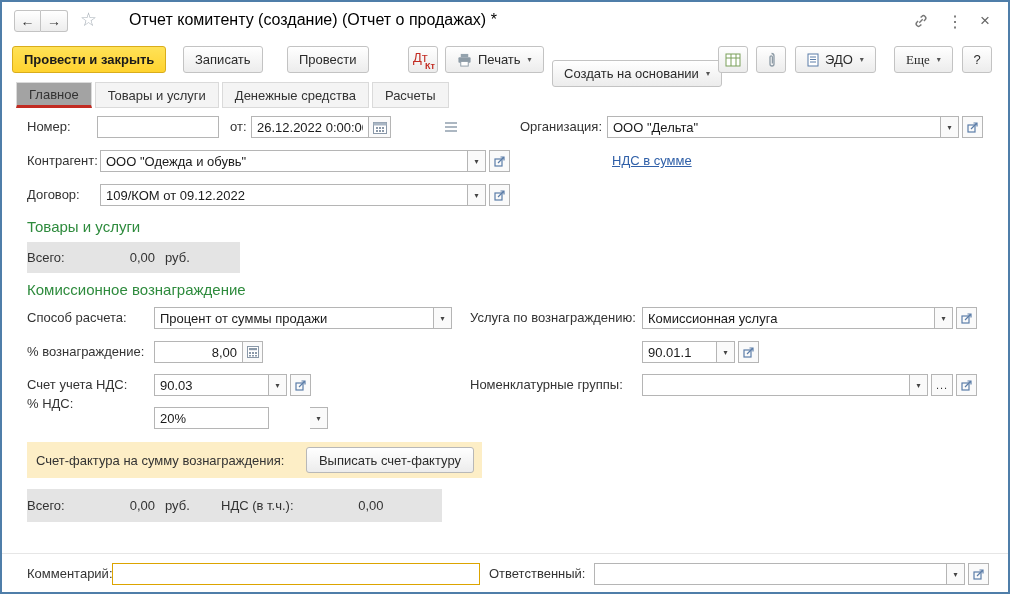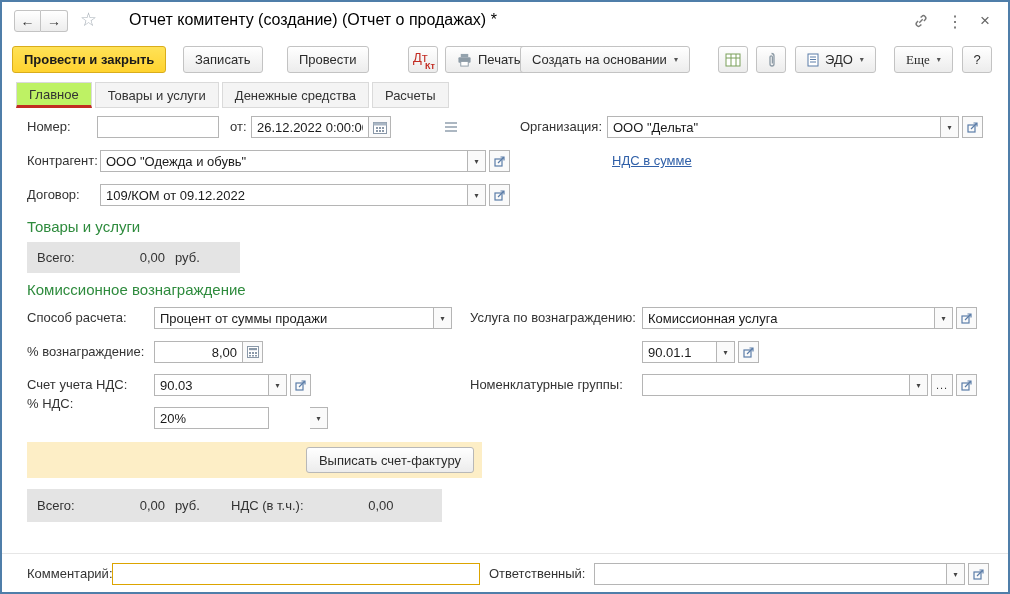--- a/index.html
+++ b/index.html
@@ -27,37 +27,37 @@
   .btn .dd{font-size:8px;color:#555;margin-left:1px;}
   .btn.primary{background:linear-gradient(#ffe257,#ffd32f);border-color:#d9ad1c;font-weight:700;color:#1a1a1a;}
   .btn.iconbtn{width:30px;padding:0;justify-content:center;}
   .dtkt{position:relative;width:20px;height:18px;}
   .dtkt .dt{position:absolute;left:0;top:-1px;font-size:13px;font-weight:400;color:#c22b22;}
   .dtkt .kt{position:absolute;right:-2px;bottom:-2px;font-size:9px;font-weight:700;color:#c22b22;}
   
   .tabs{position:absolute;left:14px;top:80px;display:flex;}
   .tab{box-sizing:border-box;height:26px;padding:5px 12px 0;margin-right:3px;font-size:13px;color:#333;
     background:#f4f4f4;border:1px solid #dadada;cursor:default;white-space:nowrap;}
-  .tab.active{background:#bef264;border-bottom:3px solid #c22b22;padding-top:4px;}
+  .tab.active{background:#a3a3a3;border-bottom:3px solid #c22b22;padding-top:4px;}
   
   .lbl{position:absolute;font-size:13px;color:#333;line-height:22px;white-space:nowrap;cursor:default;}
   .fld{position:absolute;display:flex;align-items:stretch;height:22px;}
   .fld input{box-sizing:border-box;height:22px;border:1px solid #b5b5b5;padding:0 5px;
     font-family:"Liberation Sans",sans-serif;font-size:13px;color:#1a1a1a;background:#fff;outline:none;}
   .ctrl{box-sizing:border-box;width:18px;height:22px;border:1px solid #b5b5b5;border-left:none;background:#fafafa;
     display:flex;align-items:center;justify-content:center;font-size:8px;color:#444;cursor:default;}
   .sq{box-sizing:border-box;width:21px;height:22px;border:1px solid #b5b5b5;background:#fafafa;margin-left:3px;
     display:flex;align-items:center;justify-content:center;cursor:default;}
   .dots3{font-size:11px;letter-spacing:1px;color:#333;line-height:10px;}
   .flaticon{position:absolute;width:22px;height:22px;display:flex;align-items:center;justify-content:center;cursor:default;}
   .num{text-align:right;}
   .link{position:absolute;font-size:13px;color:#3060a8;text-decoration:underline;cursor:pointer;white-space:nowrap;}
   .sect{position:absolute;font-size:15px;color:#2e8b3d;white-space:nowrap;cursor:default;}
   .band{position:absolute;background:#e4e4e4;display:flex;align-items:center;font-size:13px;color:#333;
-    padding:0 10px;box-sizing:border-box;}
+    padding:0 0;box-sizing:border-box;}
   .band .bval{text-align:right;}
   .yband{position:absolute;background:#fdeec6;display:flex;align-items:center;font-size:13px;color:#333;
     padding:0 9px;box-sizing:border-box;}
   .yband .ybtn{position:absolute;right:8px;top:5px;height:26px;box-sizing:border-box;display:inline-flex;align-items:center;
     padding:0 12px;background:linear-gradient(#ffffff,#ececec);border:1px solid #b8b8b8;border-radius:3px;
     font-size:13px;color:#2b2b2b;cursor:default;}
   .hr{position:absolute;left:0;right:0;top:551px;border-top:1px solid #e6e6e6;}
   .comment-inp{position:absolute;box-sizing:border-box;height:22px;border:1px solid #dca400;padding:0 5px;
     font-family:"Liberation Sans",sans-serif;font-size:13px;background:#fff;outline:none;}
 </style>
@@ -103,21 +103,21 @@
   </div>
   <div class="btn" style="left:443px;">
     <svg width="15" height="14" viewBox="0 0 16 15">
       <rect x="4" y="1" width="8" height="3.5" fill="#93a2ad"></rect>
       <rect x="1.5" y="4.5" width="13" height="6" rx="1" fill="#8d9ba6"></rect>
       <rect x="4" y="9" width="8" height="5" fill="#fff" stroke="#8d9ba6"></rect>
     </svg>
     <span>Печать</span>
     <span class="dd">▾</span>
   </div>
-  <div class="btn" style="left:518px;">
+  <div class="btn" style="left:550px;margin-top:14px;">
     <span>Создать на основании</span>
     <span class="dd">▾</span>
   </div>
   <div class="btn iconbtn" style="left:716px;">
     <svg width="16" height="14" viewBox="0 0 16 14">
       <rect x="1" y="1" width="14" height="12" fill="#fff" stroke="#7aa05a"></rect>
       <line x1="1" y1="5" x2="15" y2="5" stroke="#7aa05a"></line>
       <line x1="6" y1="1" x2="6" y2="13" stroke="#7aa05a"></line>
       <line x1="11" y1="1" x2="11" y2="13" stroke="#7aa05a"></line>
     </svg>
@@ -319,20 +319,21 @@
 
   <div class="lbl" style="left:25px;top:391px;">% НДС:</div>
   <div class="fld" style="left:152px;top:405px;gap:41px;">
     <input style="width: 115px;" value="20%">
     <div class="ctrl">
         <span>▾</span>
       </div>
   </div>
 
   <div class="yband" style="left:25px;top:440px;width:455px;height:36px;">
+    <span>Счет-фактура на сумму вознаграждения:</span>
     <div class="ybtn">
       <span>Выписать счет-фактуру</span>
     </div>
   </div>
 
   <div class="band" style="left:25px;top:487px;width:415px;height:33px;">
     <span style="width:48px;">Всего:</span>
     <span class="bval" style="width:80px;">0,00</span>
     <span style="margin-left:10px;width:38px;">руб.</span>
     <span style="margin-left:18px;">НДС (в т.ч.):</span>

